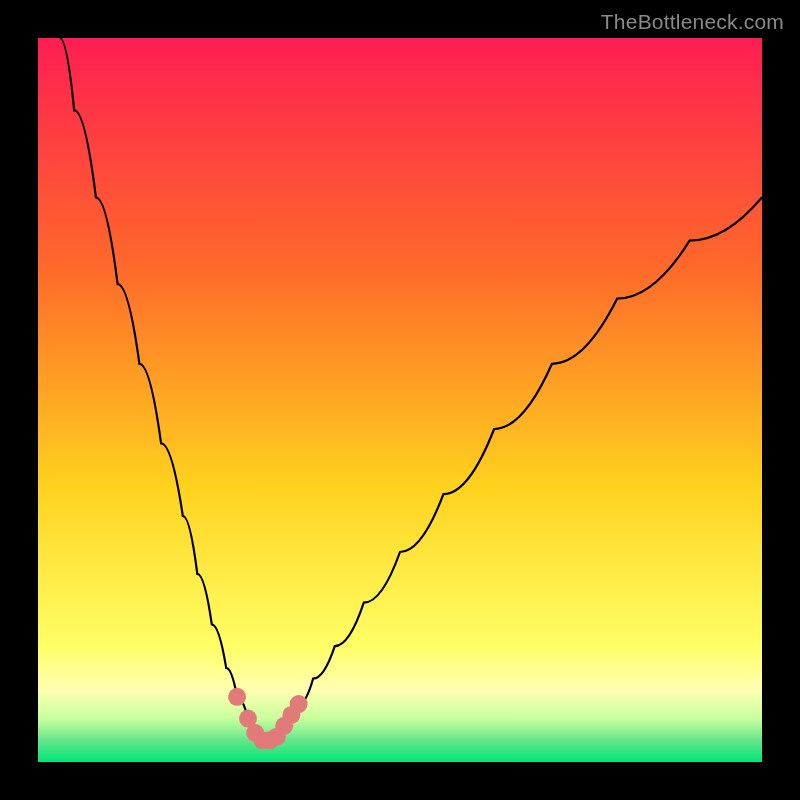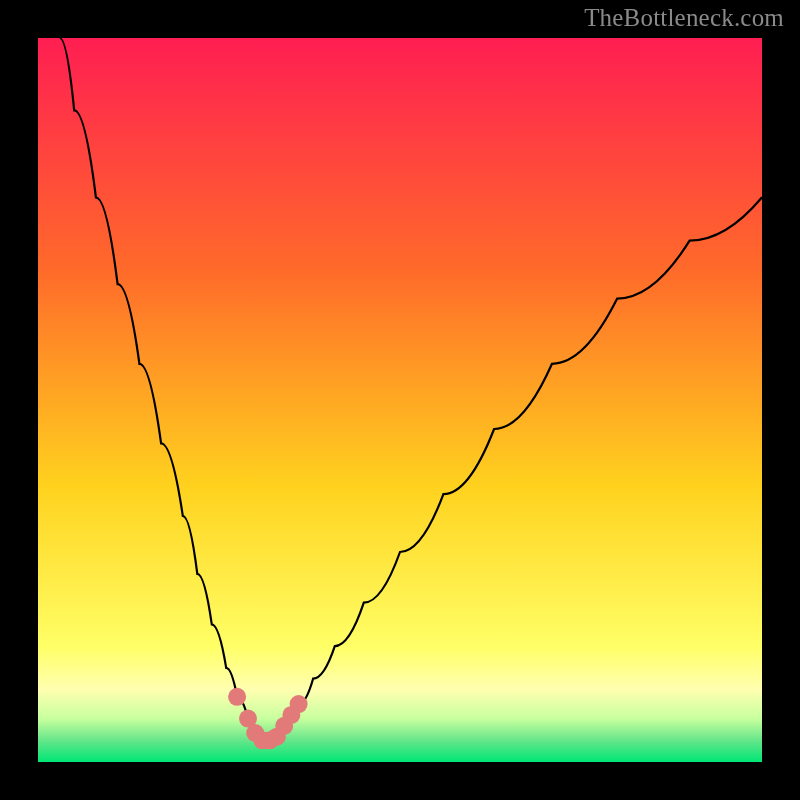--- a/index.html
+++ b/index.html
@@ -34,24 +34,24 @@
     height: 100%;
   }
   .curve {
     position: absolute;
     left: 0; top: 0;
     width: 724px;
     height: 724px;
   }
   .watermark {
     position: absolute;
-    top: 4px;
+    top: 10px;
     right: 16px;
-    font-family: Liberation Serif, serif;
-    font-size: 25px;
+    font-family: Liberation Sans, sans-serif;
+    font-size: 21px;
     color: #8a8a8a;
     letter-spacing: 0.2px;
   }
 </style>
 </head>
 <body>
 
 <div class="frame">
   <div class="plot">
     <svg class="gradient" viewBox="0 0 724 724" preserveAspectRatio="none">

